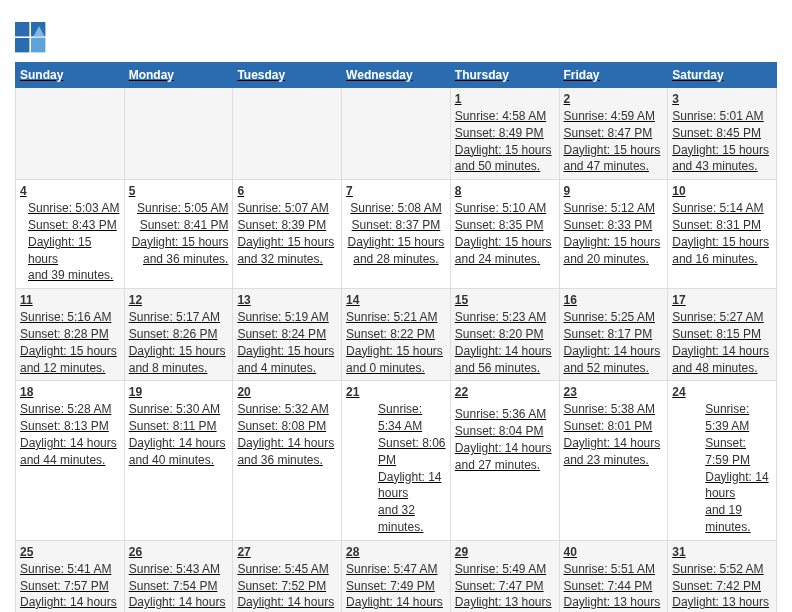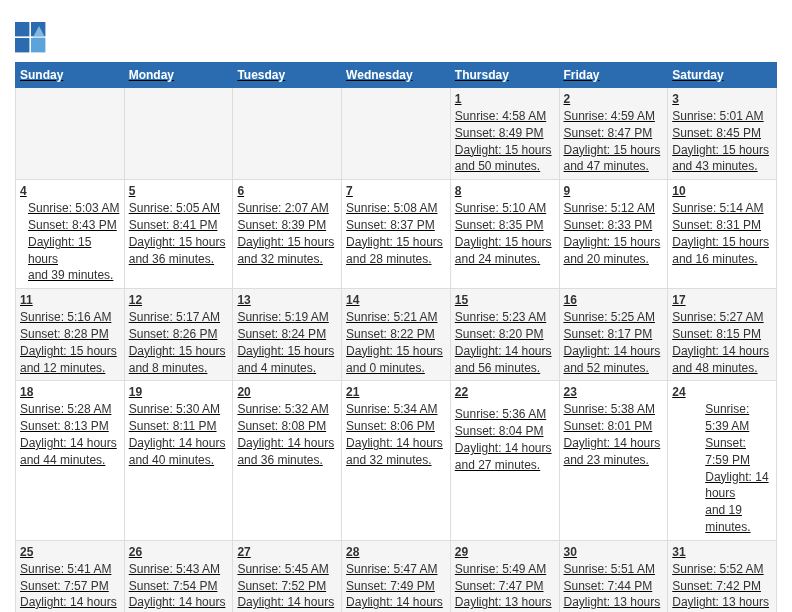--- a/index.html
+++ b/index.html
@@ -166,35 +166,35 @@
         <tr>
           <td>
             <span class="day-number">4</span>
             <div class="day-info" style="white-space: pre-line; margin-left: 8px;">Sunrise: 5:03 AM
 Sunset: 8:43 PM
 Daylight: 15 hours
 and 39 minutes.</div>
           </td>
           <td>
             <span class="day-number">5</span>
-            <div class="day-info" style="white-space: pre-line;">Sunrise: 5:05 AM
+            <div class="day-info" style="white-space: pre-line; text-align: right;">Sunrise: 5:05 AM
 Sunset: 8:41 PM
 Daylight: 15 hours
 and 36 minutes.</div>
           </td>
           <td>
             <span class="day-number">6</span>
-            <div class="day-info" style="white-space: pre-line;">Sunrise: 2:07 AM
+            <div class="day-info" style="white-space: pre-line;">Sunrise: 5:07 AM
 Sunset: 8:39 PM
 Daylight: 15 hours
 and 32 minutes.</div>
           </td>
           <td>
             <span class="day-number">7</span>
-            <div class="day-info" style="white-space: pre-line;">Sunrise: 5:08 AM
+            <div class="day-info" style="white-space: pre-line; text-align: center;">Sunrise: 5:08 AM
 Sunset: 8:37 PM
 Daylight: 15 hours
 and 28 minutes.</div>
           </td>
           <td>
             <span class="day-number">8</span>
             <div class="day-info" style="white-space: pre-line;">Sunrise: 5:10 AM
 Sunset: 8:35 PM
 Daylight: 15 hours
 and 24 minutes.</div>
@@ -282,21 +282,21 @@
           </td>
           <td>
             <span class="day-number">20</span>
             <div class="day-info" style="white-space: pre-line;">Sunrise: 5:32 AM
 Sunset: 8:08 PM
 Daylight: 14 hours
 and 36 minutes.</div>
           </td>
           <td>
             <span class="day-number">21</span>
-            <div class="day-info" style="white-space: pre-line;">Sunrise: 5:34 AM
+            <div class="day-info" style="white-space: pre-line; margin-left: 32px;">Sunrise: 5:34 AM
 Sunset: 8:06 PM
 Daylight: 14 hours
 and 32 minutes.</div>
           </td>
           <td>
             <span class="day-number">22</span>
             <div class="day-info" style="white-space: pre-line; margin-top: 7px;">Sunrise: 5:36 AM
 Sunset: 8:04 PM
 Daylight: 14 hours
 and 27 minutes.</div>
@@ -346,21 +346,21 @@
 and 2 minutes.</div>
           </td>
           <td>
             <span class="day-number">29</span>
             <div class="day-info" style="white-space: pre-line;">Sunrise: 5:49 AM
 Sunset: 7:47 PM
 Daylight: 13 hours
 and 58 minutes.</div>
           </td>
           <td>
-            <span class="day-number">30</span>
+            <span class="day-number">40</span>
             <div class="day-info" style="white-space: pre-line;">Sunrise: 5:51 AM
 Sunset: 7:44 PM
 Daylight: 13 hours
 and 53 minutes.</div>
           </td>
           <td>
             <span class="day-number">31</span>
             <div class="day-info" style="white-space: pre-line;">Sunrise: 5:52 AM
 Sunset: 7:42 PM
 Daylight: 13 hours

